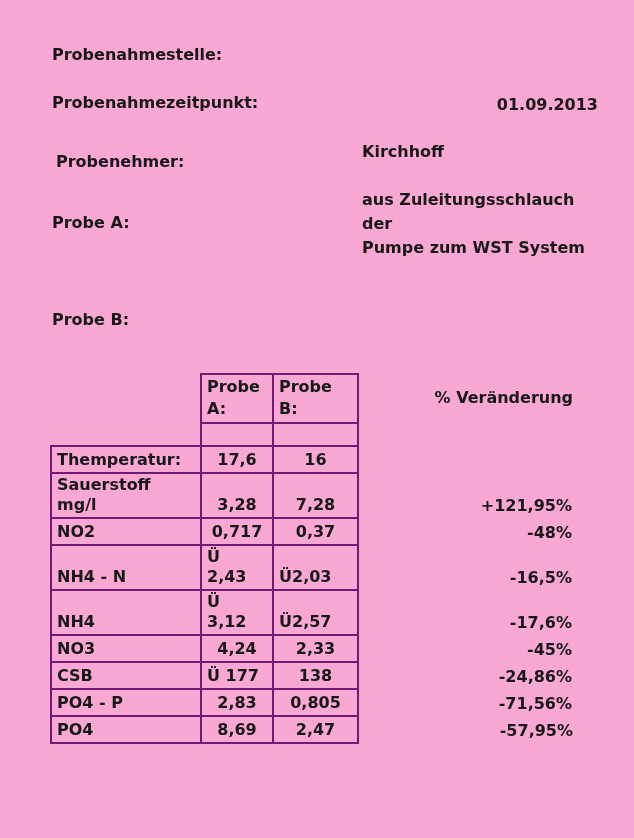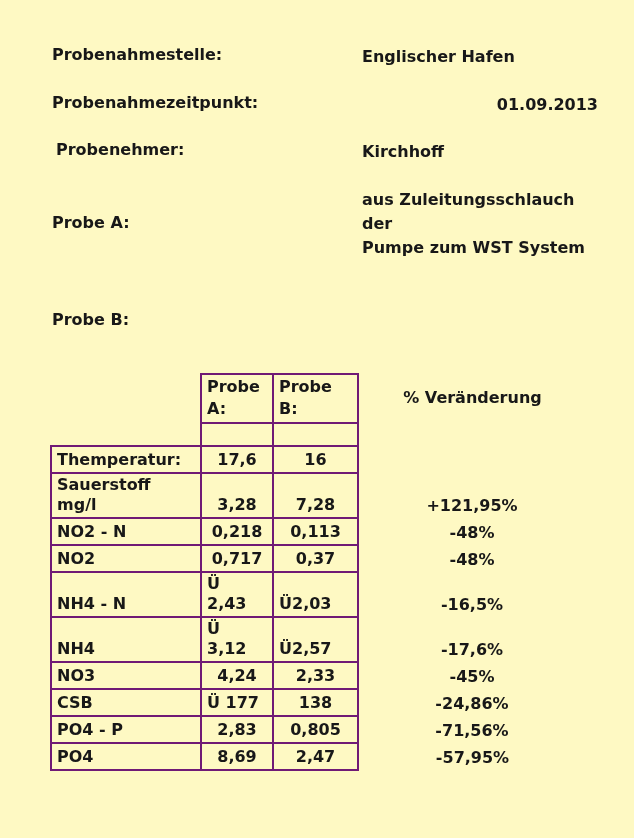--- a/index.html
+++ b/index.html
@@ -3,21 +3,21 @@
 <meta charset="utf-8">
 <style>
   html,body { margin:0; padding:0; }
   body {
     font-family: "DejaVu Sans", "Liberation Sans", sans-serif;
     background:#ffffff;
   }
   #page {
     position:relative;
     width:634px; height:838px;
-    background:#fef9c3;
+    background:#f9a8d4;
     color:#181818;
     font-weight:bold;
     font-size:16px;
     overflow:hidden;
   }
   .abs { position:absolute; white-space:pre-line; }
   .flabel { left:52px; }
   .fvalue { left:362px; line-height:24px; }
   .right-val { right:36px; left:auto; text-align:right;margin-left:32px; }
 
@@ -36,34 +36,33 @@
     white-space:pre-line;
     overflow:hidden;
   }
   #results td.nb { border:none; }
   #results tr.r-hdr { height:49px; }
   #results tr.r-hdr td { vertical-align:middle; line-height:22px; }
   #results tr.r-empty { height:23px; }
   #results tr.r { height:27px; }
   #results td.val { text-align:center; }
   #results td.val.left { text-align:left; }
-  #results td.pct { border:none; text-align:center; padding-left:13px; vertical-align:bottom; }
+  #results td.pct { border:none; text-align:right; padding-left:13px; vertical-align:bottom; }
 </style>
 </head>
 <body>
 
 <div id="page">
 
   <div class="abs flabel" style="top:45px">Probenahmestelle:</div>
-  <div class="abs fvalue" style="top:45px">Englischer Hafen</div>
 
   <div class="abs flabel" style="top:93px">Probenahmezeitpunkt:</div>
   <div class="abs fvalue right-val" style="top:93px">01.09.2013</div>
 
-  <div class="abs flabel" style="top:140px; left:56px">Probenehmer:</div>
+  <div class="abs flabel" style="top:152px; left:56px">Probenehmer:</div>
   <div class="abs fvalue" style="top:140px">Kirchhoff</div>
 
   <div class="abs flabel" style="top:213px">Probe A:</div>
   <div class="abs fvalue" style="top:188px">aus Zuleitungsschlauch
 der
 Pumpe zum WST System</div>
 
   <div class="abs flabel" style="top:310px">Probe B:</div>
 
   <table id="results">
@@ -99,26 +98,20 @@
 
     <tr class="r">
       <td>Sauerstoff
 mg/l</td>
       <td class="val">3,28</td>
       <td class="val">7,28</td>
       <td class="pct">+121,95%</td>
     </tr>
 
 
-    <tr class="r">
-      <td>NO2 - N</td>
-      <td class="val">0,218</td>
-      <td class="val">0,113</td>
-      <td class="pct">-48%</td>
-    </tr>
 
     <tr class="r">
       <td>NO2</td>
       <td class="val">0,717</td>
       <td class="val">0,37</td>
       <td class="pct">-48%</td>
     </tr>
 
     <tr class="r">
       <td>NH4 - N</td>

